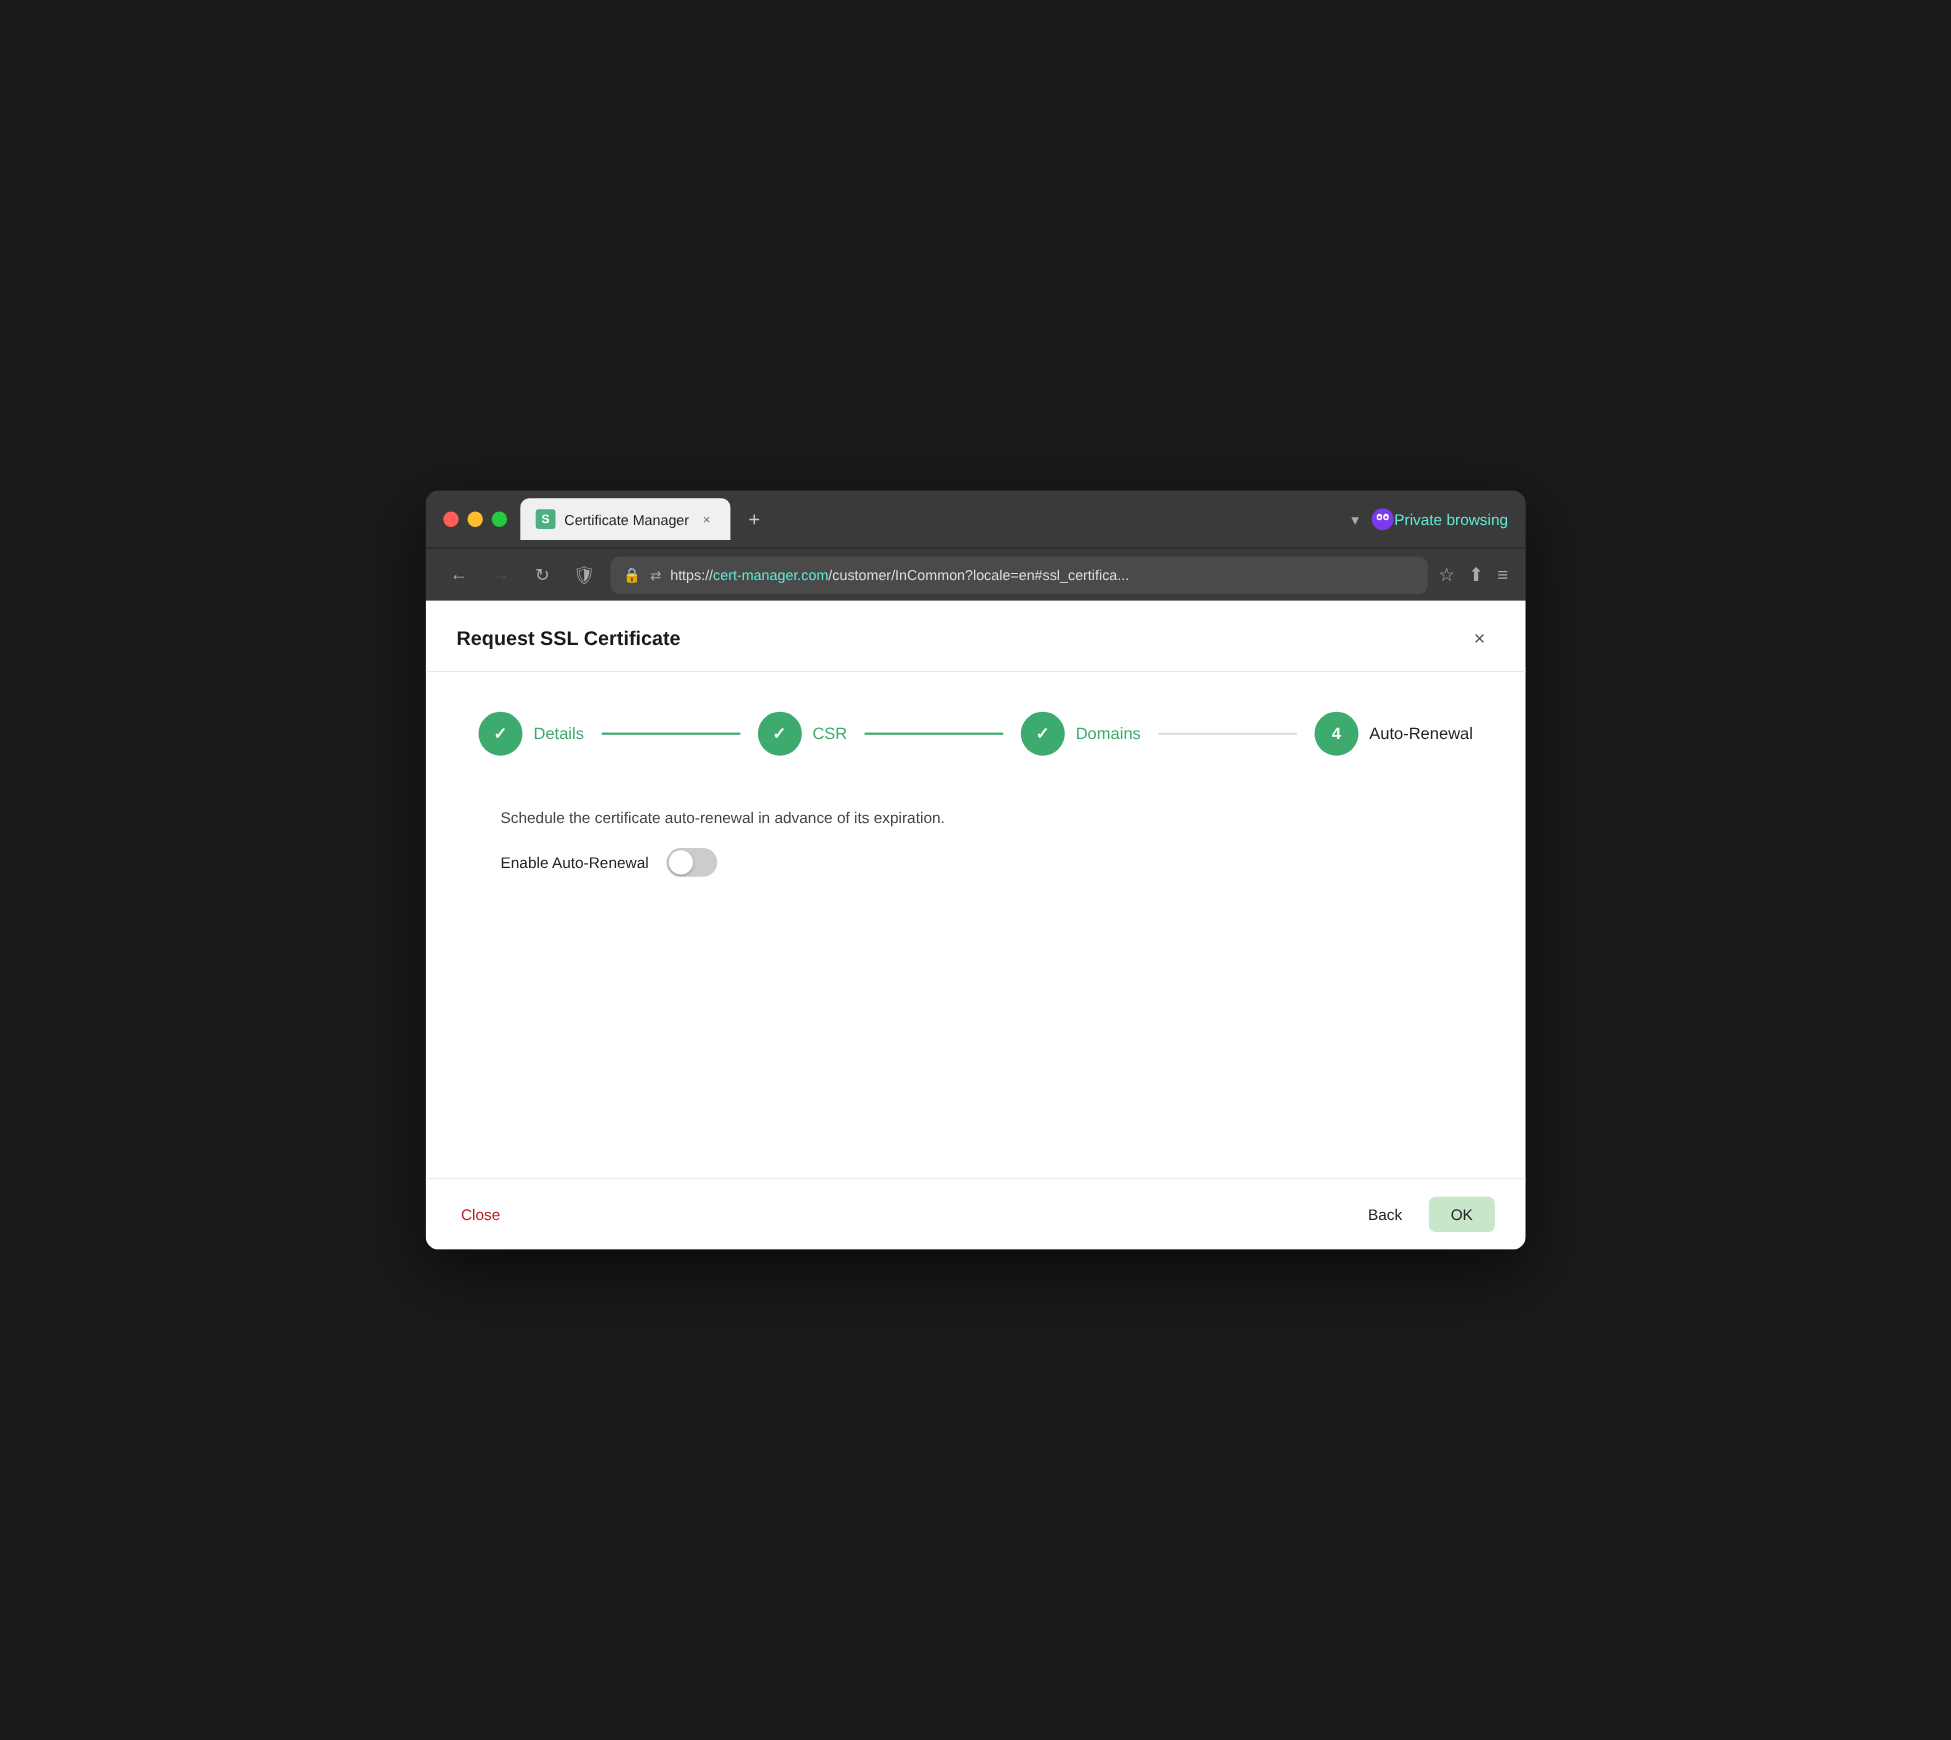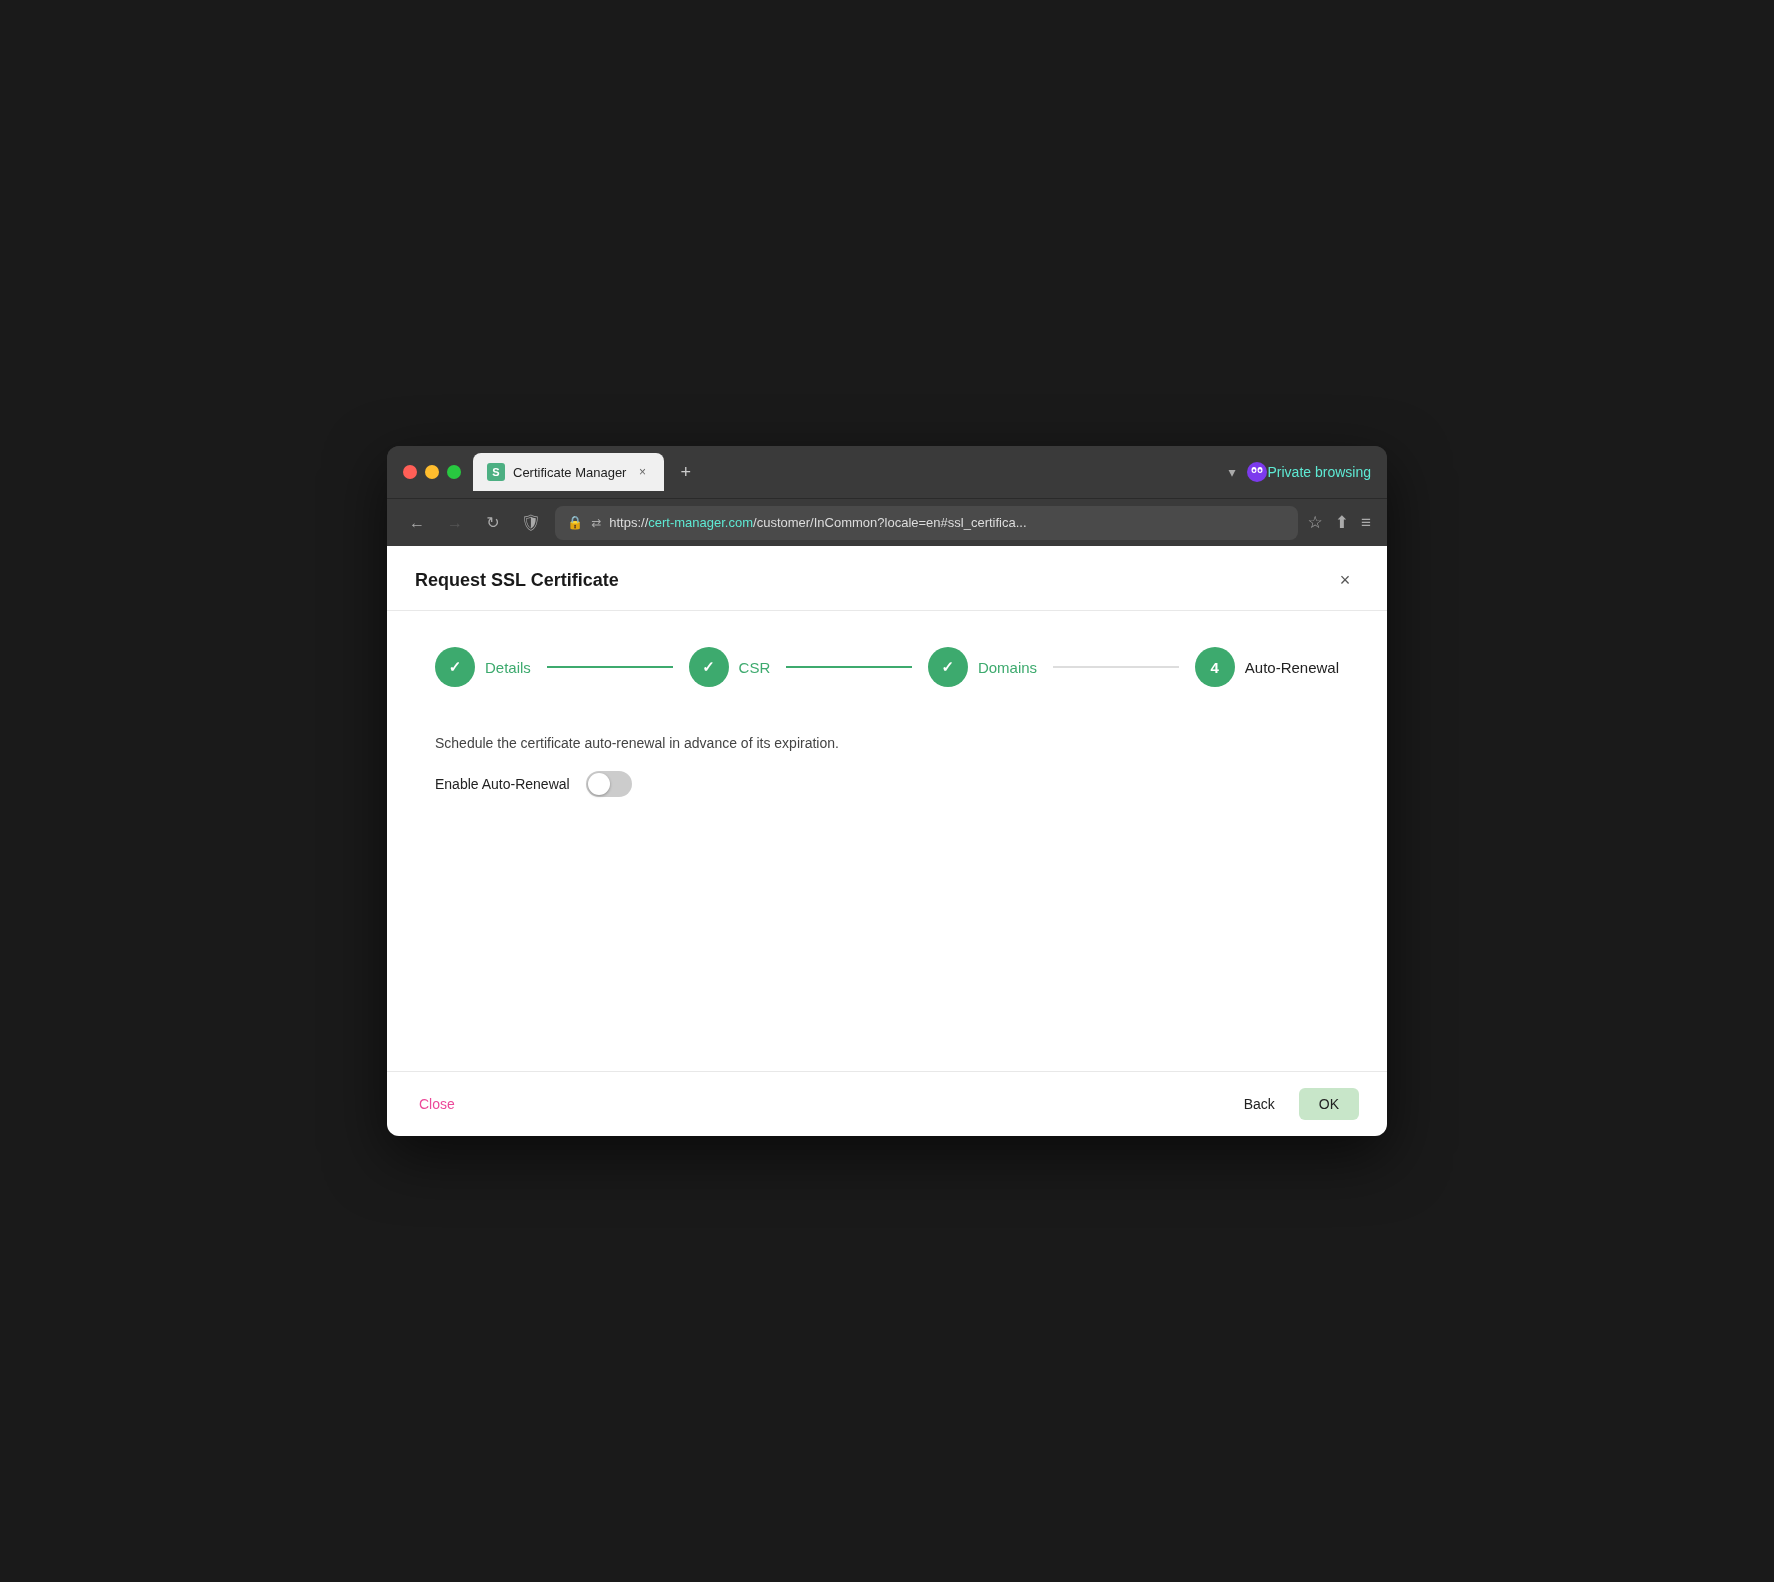--- a/index.html
+++ b/index.html
@@ -281,20 +281,21 @@
     }
 
     .step-line.completed {
       background: #3daa6e;
     }
 
     
     .dialog-body {
       padding: 24px 48px 40px;
       min-height: 360px;
+      margin-left: 20px;
     }
 
     .schedule-text {
       font-size: 14px;
       color: #444;
       margin-bottom: 20px;
     }
 
     .toggle-row {
       display: flex;
@@ -347,21 +348,21 @@
     .footer-right {
       display: flex;
       gap: 12px;
       align-items: flex-start;
     }
 
     .btn-close {
       background: none;
       border: none;
       font-size: 14px;
-      color: #ec4899;
+      color: #b91c1c;
       cursor: pointer;
       padding: 8px 4px;
     }
 
     .btn-back {
       background: none;
       border: none;
       font-size: 14px;
       color: #222;
       cursor: pointer;

